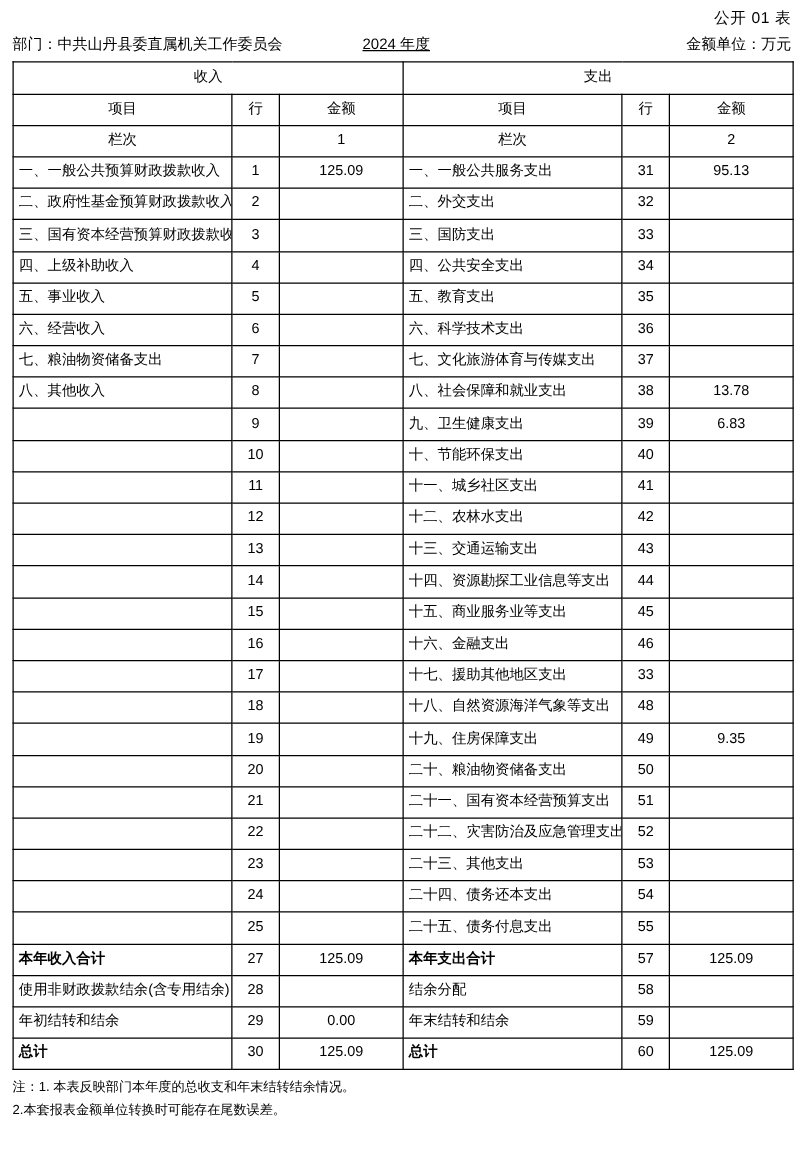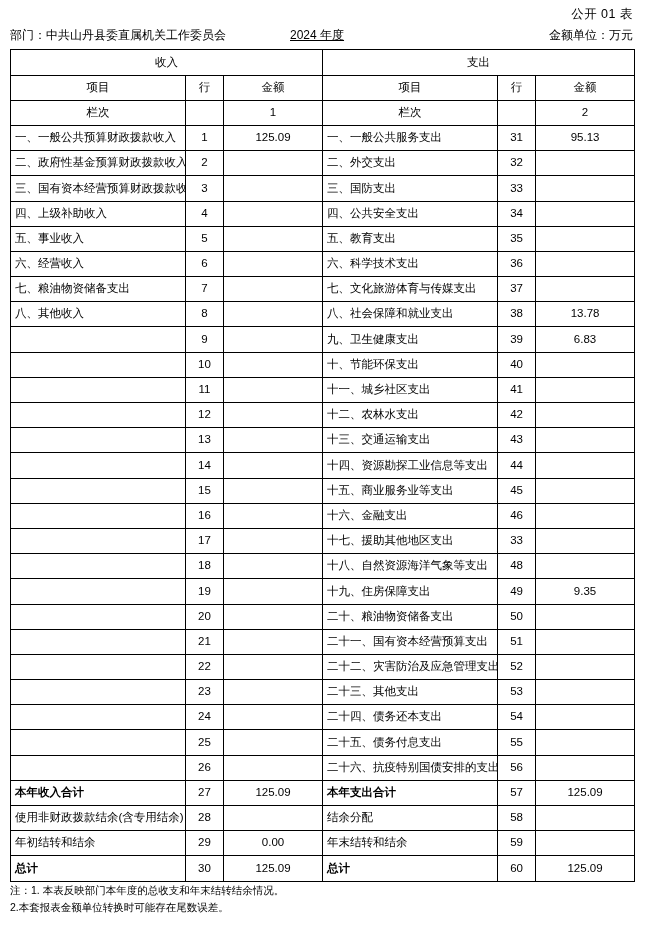--- a/index.html
+++ b/index.html
@@ -82,20 +82,21 @@
     font-weight: bold;
   }
   .small-txt {
     font-size: 10.5px;
     text-align: center;
   }
   .w-item { width: 175px; }
   .w-row  { width: 38px; }
   .w-amt  { width: 99px; }
   .notes {
+    margin-top: 6px;
     font-size: 10.5px;
     line-height: 1.65;
   }
   .notes div {
     white-space: nowrap;
   }
 </style>
 </head>
 <body>
 
@@ -333,28 +334,20 @@
         </tr>
         <tr>
           <td class="c-left"></td>
           <td class="c-center">25</td>
           <td class="c-right"></td>
           <td class="c-left">二十五、债务付息支出</td>
           <td class="c-center">55</td>
           <td class="c-right"></td>
         </tr>
         <tr>
-          <td class="c-left"></td>
-          <td class="c-center">26</td>
-          <td class="c-right"></td>
-          <td class="c-left">二十六、抗疫特别国债安排的支出</td>
-          <td class="c-center">56</td>
-          <td class="c-right"></td>
-        </tr>
-        <tr>
           <td class="c-left bold">本年收入合计</td>
           <td class="c-center">27</td>
           <td class="c-right">125.09</td>
           <td class="c-left bold">本年支出合计</td>
           <td class="c-center">57</td>
           <td class="c-right">125.09</td>
         </tr>
         <tr>
           <td class="c-left small-txt">使用非财政拨款结余(含专用结余)</td>
           <td class="c-center">28</td>

